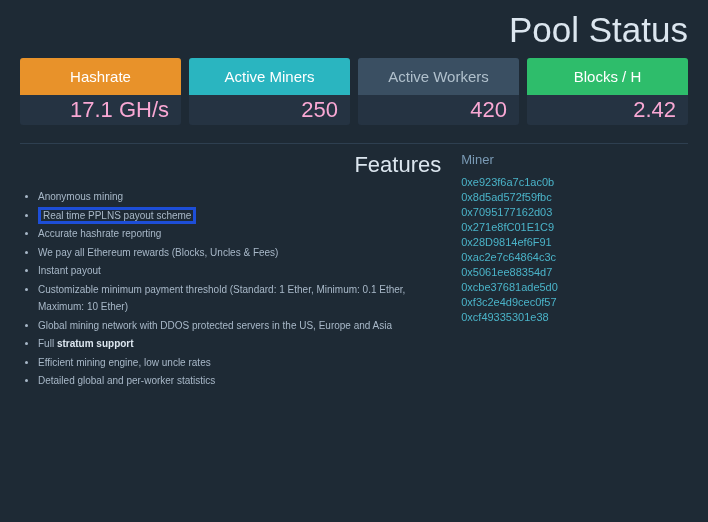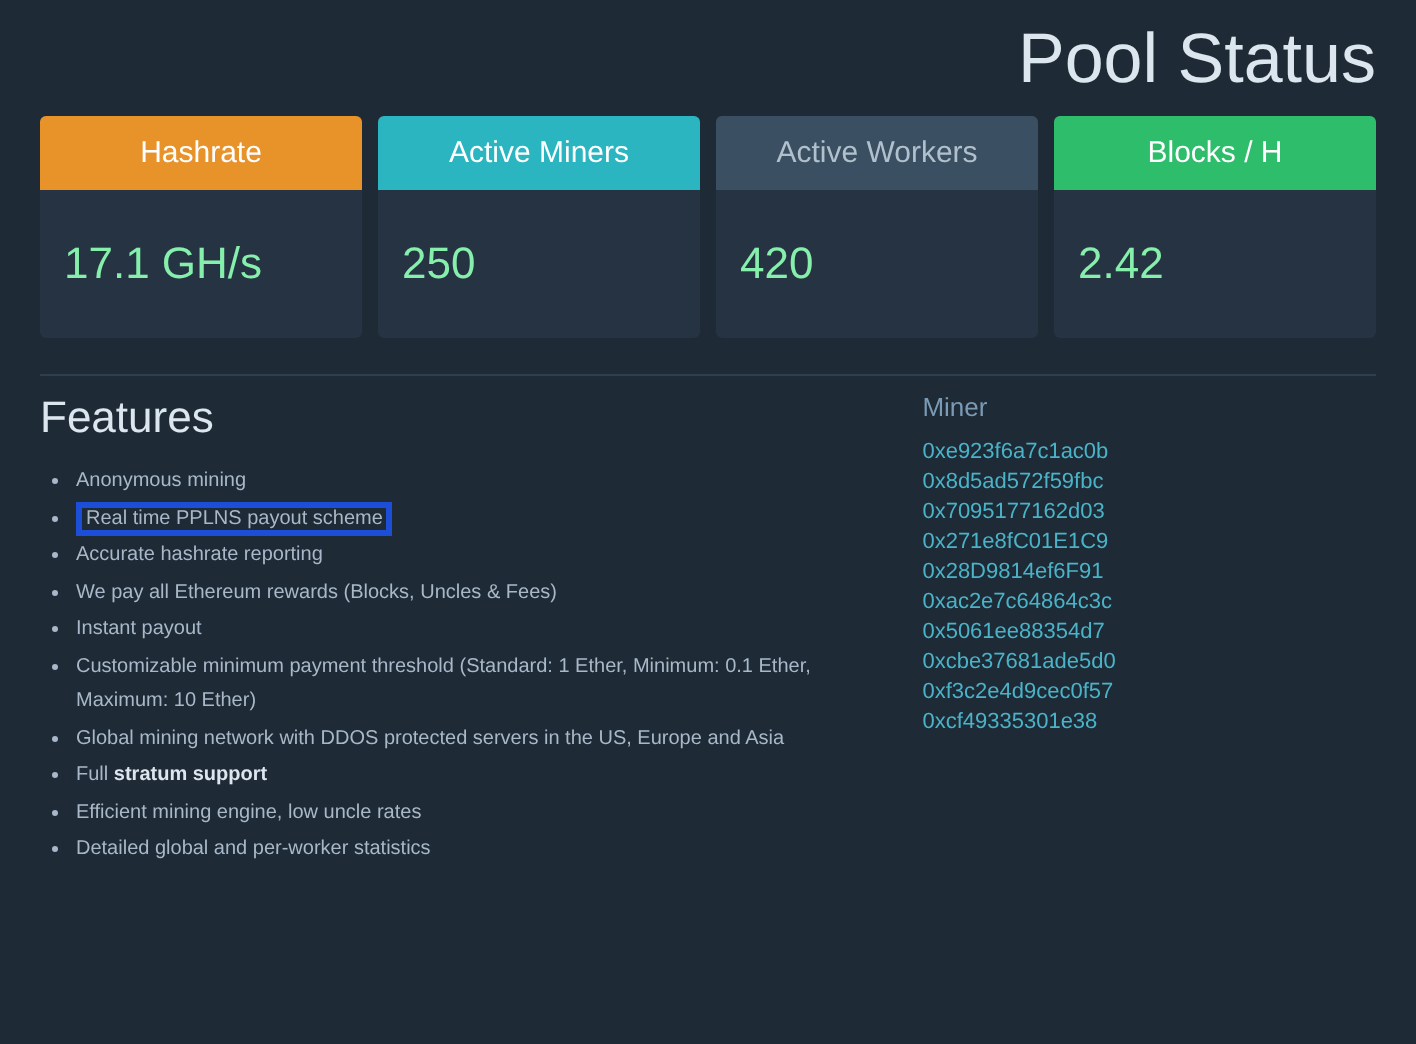--- a/index.html
+++ b/index.html
@@ -51,24 +51,24 @@
       font-weight: 500;
       color: #fff;
     }
 
     .stat-card-header.orange { background: #e8922a; }
     .stat-card-header.teal   { background: #2ab5c0; }
     .stat-card-header.gray   { background: #3a4f62; color: #b0c0cc; }
     .stat-card-header.green  { background: #2ebd6b; }
 
     .stat-card-value {
-      padding: 24px 12px;
-      text-align: left;
+      padding: 2px 12px;
+      text-align: right;
       font-size: 22px;
-      color: #86efac;
+      color: #f9a8d4;
       font-weight: 300;
     }
 
     
     .divider {
       height: 1px;
       background: #2e3f50;
       margin: 8px 20px;
     }
 
@@ -83,21 +83,21 @@
     
     .features-col {
       flex: 1.3;
       min-width: 0;
     }
 
     .features-title {
       font-size: 22px;
       font-weight: 400;
       color: #dce6ef;
-      text-align: left;
+      text-align: right;
       margin-bottom: 10px;
     }
 
     .features-list {
       list-style: disc;
       padding-left: 18px;
       font-size: 10px;
       color: #a8b8c8;
       line-height: 1.75;
     }

